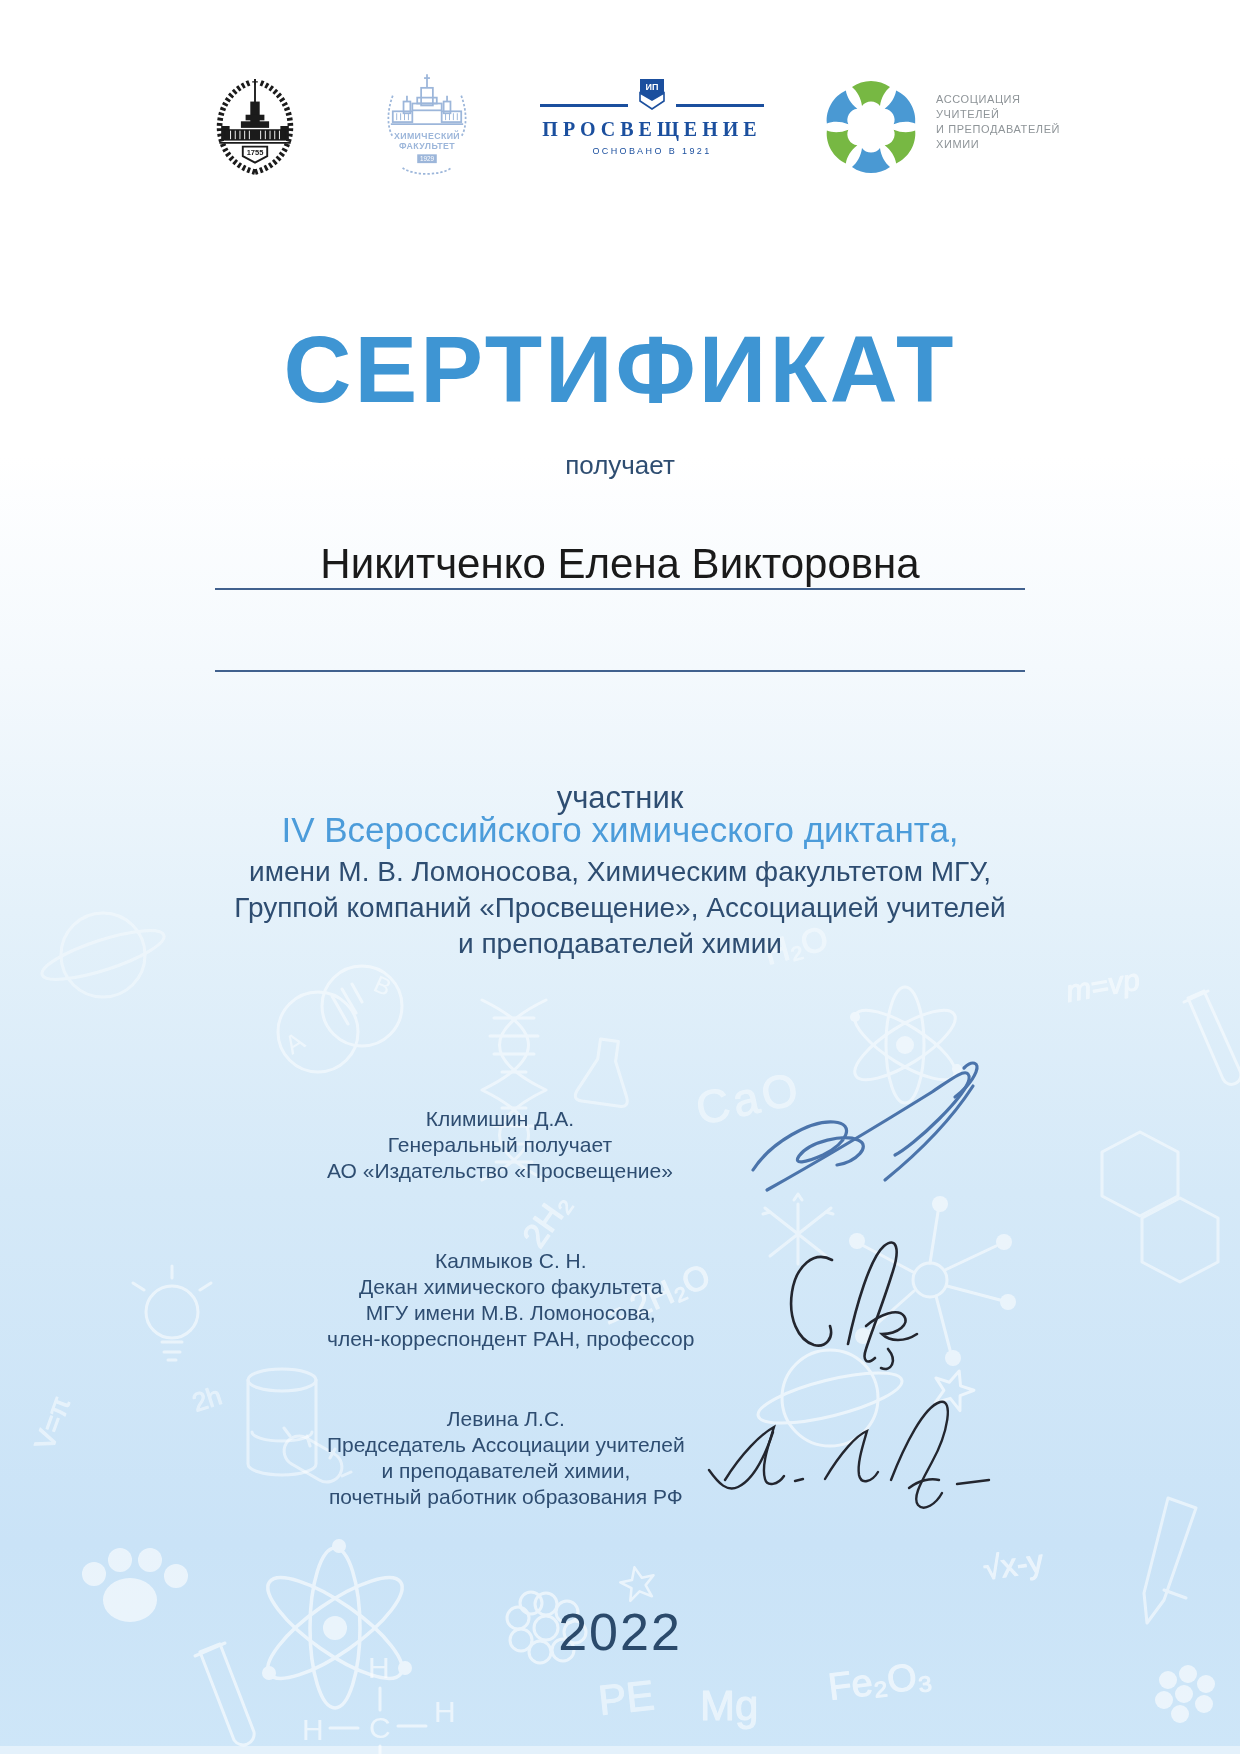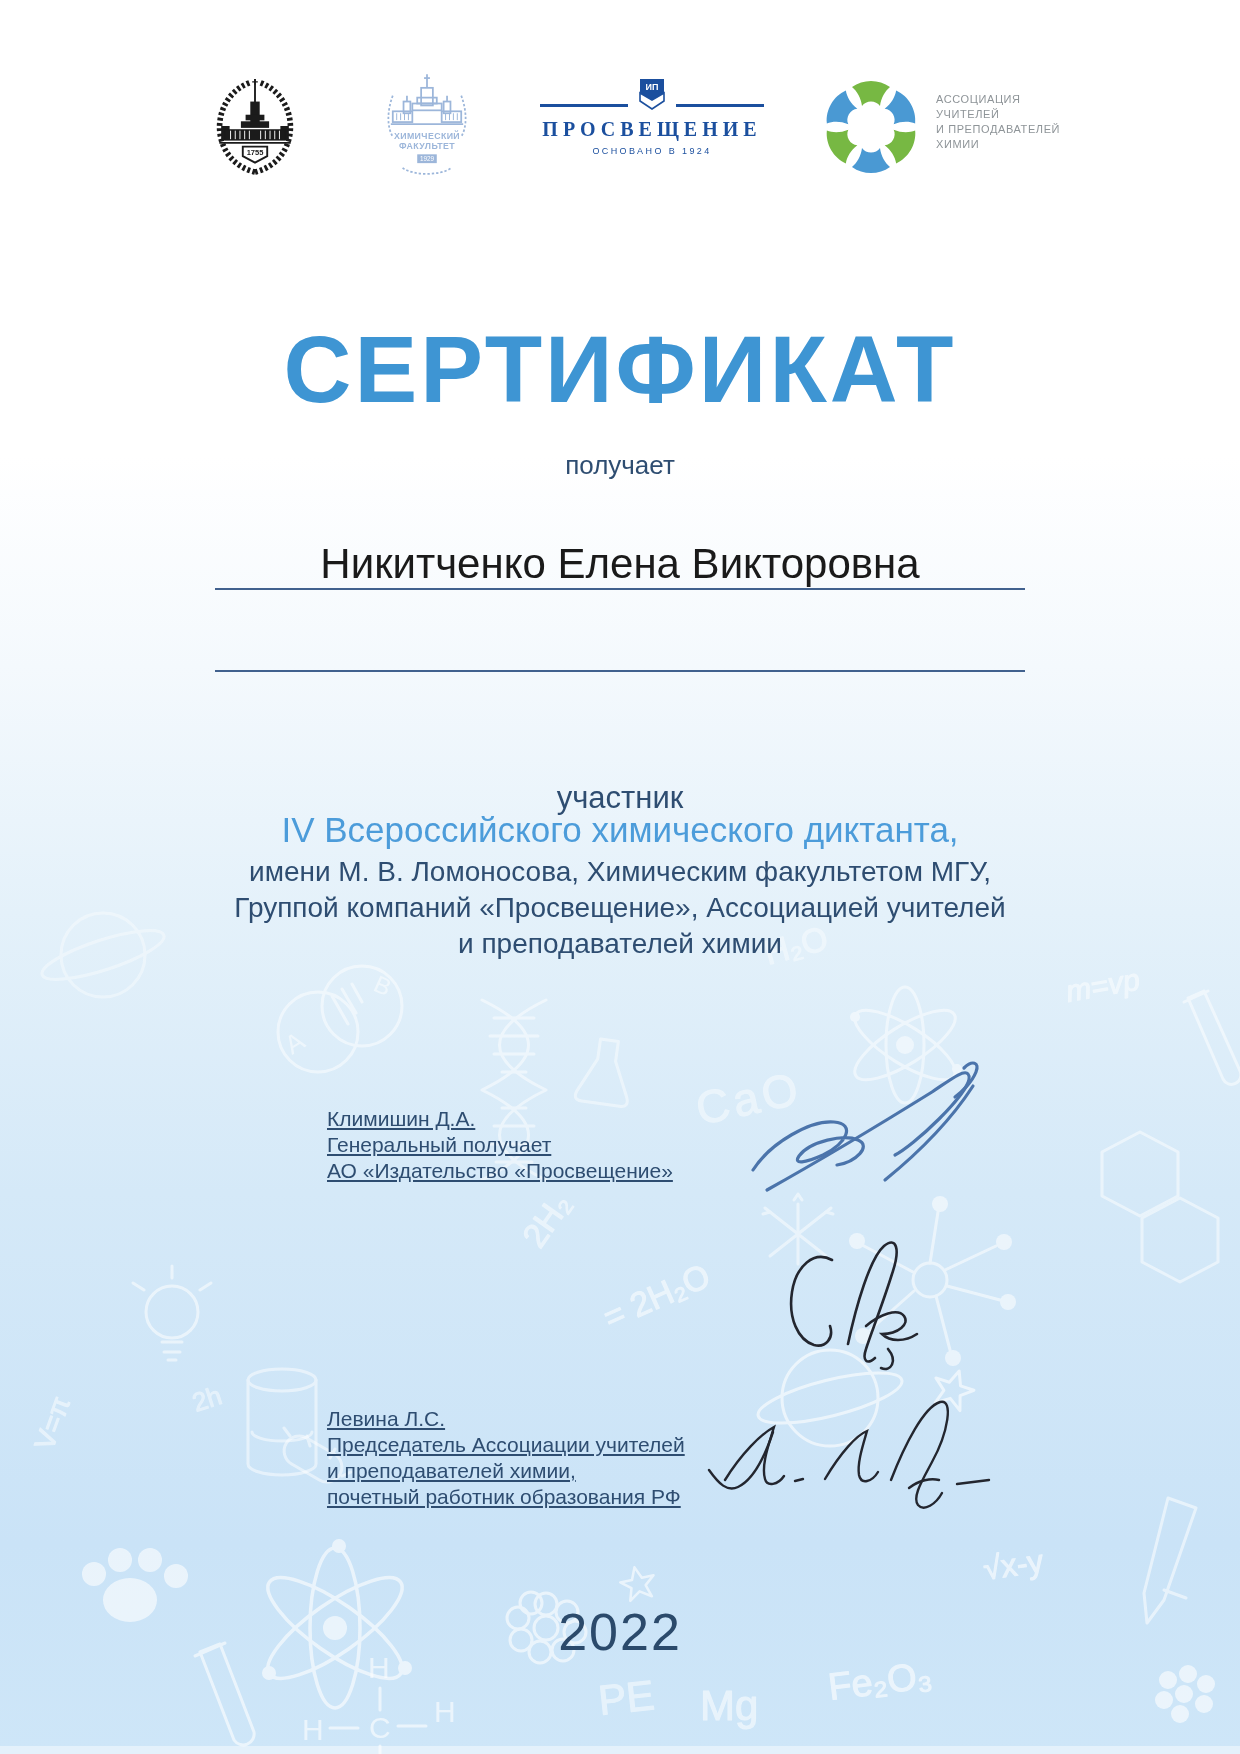--- a/index.html
+++ b/index.html
@@ -9,21 +9,21 @@
   .abs{position:absolute;}
   .ctr{left:0;width:1240px;text-align:center;}
   .title{top:316px;font-size:94px;font-weight:700;letter-spacing:3px;color:#3e95d3;}
   .subtitle{top:450px;font-size:26px;color:#2e4d71;}
   .name-line{top:540px;font-size:42px;color:#1a1a1a;}
   .rule{left:215px;width:810px;height:2px;background:#41618e;}
   .score-line{top:630px;font-size:34px;color:#1a1a1a;}
   .participant{top:780px;font-size:31px;color:#2e4d71;}
   .event-title{top:810px;font-size:35px;font-weight:500;color:#4c9cda;}
   .org{top:854px;font-size:28px;color:#2e4d71;line-height:36px;}
-  .sig-block{left:327px;font-size:21px;line-height:26px;color:#2e4d71;text-align:left;text-decoration:underline;}
+  .sig-block{left:327px;font-size:21px;line-height:26px;color:#2e4d71;text-align:center;}
   .year{top:1602px;font-size:52px;letter-spacing:2px;color:#2b4a6b;font-weight:500;}
   .pros{left:540px;top:76px;width:224px;height:90px;}
   .pros-line{position:absolute;top:28px;width:88px;height:3px;background:#1b4f9e;}
   .pros-title{position:absolute;top:42px;left:0;width:224px;text-align:center;
     font-family:"Liberation Serif",serif;font-weight:700;font-size:20px;letter-spacing:5px;color:#1b4f9e;}
   .pros-sub{position:absolute;top:70px;left:0;width:224px;text-align:center;
     font-size:9px;letter-spacing:2.4px;color:#1b4f9e;}
   .assoc{left:822px;top:78px;width:310px;height:100px;}
   .assoc-text{position:absolute;left:114px;top:14px;font-size:11px;letter-spacing:0.6px;
     line-height:15px;color:#8e9498;text-align:left;}
@@ -225,21 +225,21 @@
 
   <div class="abs pros">
     <div class="pros-line" style="left:0"></div>
     <div class="pros-line" style="left:136px"></div>
     <svg style="position:absolute;left:95px;top:0" width="34" height="38" viewBox="0 0 34 38">
       <path d="M5,3 L29,3 L29,17 L17,24 L5,17 Z" fill="#1b4f9e"></path>
       <path d="M5,17 L17,24 L29,17 L29,25 L17,33 L5,25 Z" fill="#ffffff" stroke="#1b4f9e" stroke-width="1.6"></path>
       <text x="17" y="14" text-anchor="middle" font-size="9" font-weight="bold" fill="#ffffff">ИП</text>
     </svg>
     <div class="pros-title">ПРОСВЕЩЕНИЕ</div>
-    <div class="pros-sub">ОСНОВАНО В 1924</div>
+    <div class="pros-sub">ОСНОВАНО В 1921</div>
   </div>
 
   <div class="abs assoc">
     <svg width="98" height="98" viewBox="0 0 98 98">
       <g transform="translate(49,49)">
         <path d="M-19,-40 C-8,-48 8,-48 19,-40 C14,-36 10,-29 9,-21 C5,-27 -5,-27 -9,-21 C-10,-29 -14,-36 -19,-40 Z" fill="#77b843"></path>
         <path d="M-19,-40 C-8,-48 8,-48 19,-40 C14,-36 10,-29 9,-21 C5,-27 -5,-27 -9,-21 C-10,-29 -14,-36 -19,-40 Z" fill="#4a99d3" transform="rotate(60)"></path>
         <path d="M-19,-40 C-8,-48 8,-48 19,-40 C14,-36 10,-29 9,-21 C5,-27 -5,-27 -9,-21 C-10,-29 -14,-36 -19,-40 Z" fill="#77b843" transform="rotate(120)"></path>
         <path d="M-19,-40 C-8,-48 8,-48 19,-40 C14,-36 10,-29 9,-21 C5,-27 -5,-27 -9,-21 C-10,-29 -14,-36 -19,-40 Z" fill="#4a99d3" transform="rotate(180)"></path>
         <path d="M-19,-40 C-8,-48 8,-48 19,-40 C14,-36 10,-29 9,-21 C5,-27 -5,-27 -9,-21 C-10,-29 -14,-36 -19,-40 Z" fill="#77b843" transform="rotate(240)"></path>
@@ -269,20 +269,26 @@
     <div>Группой компаний «Просвещение», Ассоциацией учителей</div>
     <div>и преподавателей химии</div>
   </div>
 
   <div class="abs sig-block" style="top:1106px">
     <div>Климишин Д.А.</div>
     <div>Генеральный получает</div>
     <div>АО «Издательство «Просвещение»</div>
   </div>
 
+  <div class="abs sig-block" style="top:1248px">
+    <div>Калмыков С. Н.</div>
+    <div>Декан химического факультета</div>
+    <div>МГУ имени М.В. Ломоносова,</div>
+    <div>член-корреспондент РАН, профессор</div>
+  </div>
 
   <div class="abs sig-block" style="top:1406px">
     <div>Левина Л.С.</div>
     <div>Председатель Ассоциации учителей</div>
     <div>и преподавателей химии,</div>
     <div>почетный работник образования РФ</div>
   </div>
 
   <svg class="abs" style="left:735px;top:1058px" width="265" height="150" viewBox="0 0 265 150">
     <g fill="none" stroke="#4b74ab" stroke-width="3.2" stroke-linecap="round">

